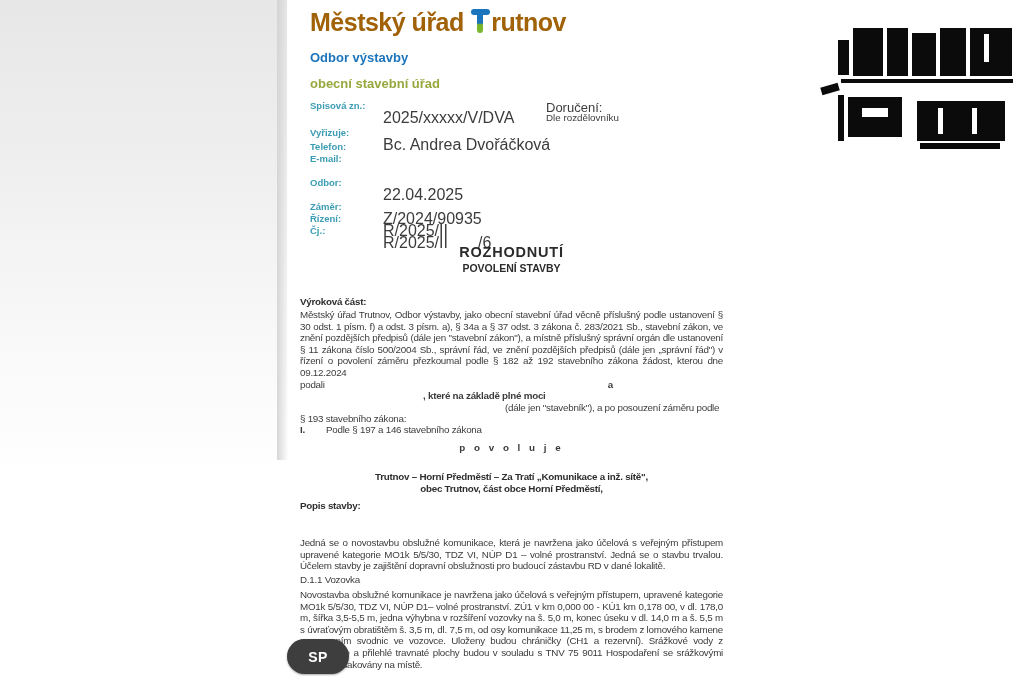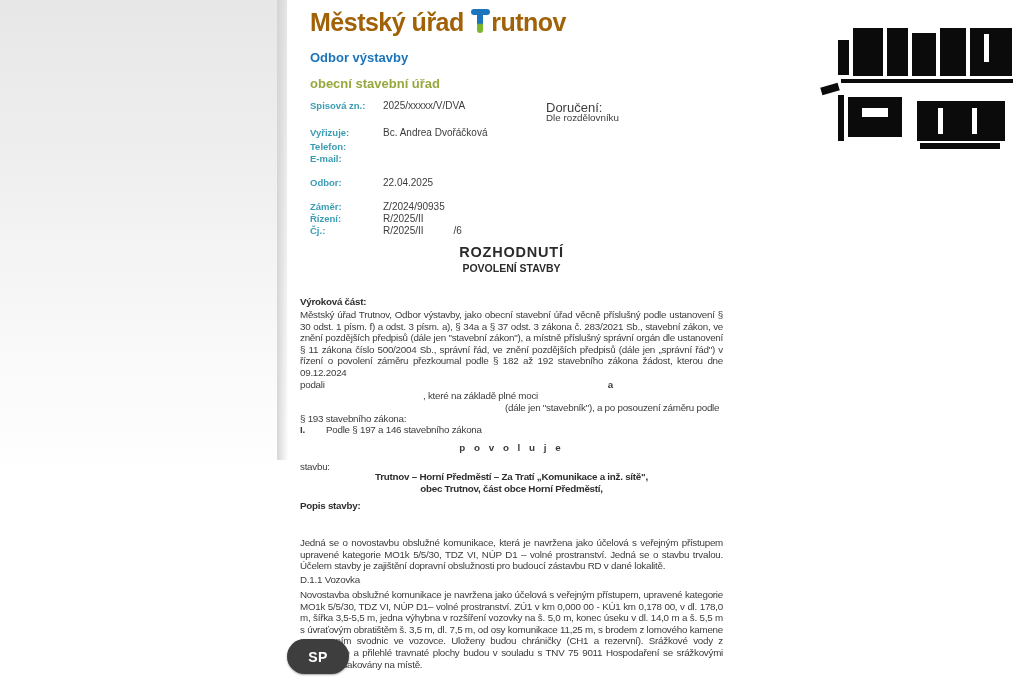--- a/index.html
+++ b/index.html
@@ -17,35 +17,35 @@
   .logo{left:310px;top:8px;font-size:25px;font-weight:bold;color:#a16207;letter-spacing:-0.5px;}
   .logo-t{display:inline-block;position:relative;width:19px;height:25px;vertical-align:-2px;margin:0 1px;}
   .logo-t .bar{position:absolute;left:0;top:1px;width:19px;height:6px;border-radius:3px;background:#1b75bc;}
   .logo-t .stem{position:absolute;left:6px;top:3px;width:6px;height:22px;border-radius:3px;
       background:linear-gradient(180deg,#1b75bc 0%,#1b75bc 55%,#79b629 62%,#79b629 100%);}
   .dept1{left:310px;top:50px;font-size:13px;font-weight:bold;color:#1b75bc;}
   .dept2{left:310px;top:76px;font-size:13px;font-weight:bold;color:#97a83e;}
 
   
   .mlabel{position:absolute;left:310px;font-size:9.5px;font-weight:bold;color:#3b9cb3;}
-  .mvalue{position:absolute;left:383px;font-size:10px;color:#3c3c3c;}
+  .mvalue{position:absolute;left:383px;font-size:16px;color:#3c3c3c;margin-top:9px;}
   .gap-redact{display:inline-block;width:30px;}
 
   
   .t-main{left:300px;top:244px;width:423px;text-align:center;font-size:14.5px;font-weight:bold;
           color:#2b2b2b;letter-spacing:0.8px;}
   .t-sub{left:300px;top:262px;width:423px;text-align:center;font-size:10.5px;font-weight:bold;color:#2b2b2b;}
 
   
   .b{font-size:9.8px;line-height:11.6px;letter-spacing:-0.25px;color:#3c3c3c;}
   .bold{font-weight:bold;color:#2e2e2e;}
   .just{text-align:justify;}
   .col{left:300px;width:423px;}
   .center{text-align:center;}
-  .ind1{padding-left:123px;}
+  .ind1{padding-left:123px;font-weight:bold;}
   .ind2{padding-left:205px;}
   .conj{font-weight:bold;padding-left:283px;}
   .roman{font-weight:bold;display:inline-block;width:26px;}
   .povoluje{letter-spacing:3px;font-weight:bold;}
 
   
   .sp-badge{left:287px;top:639px;width:62px;height:35px;border-radius:18px;background:#3e3e3e;
       box-shadow:0 1px 2px rgba(0,0,0,.35);display:flex;align-items:center;justify-content:center;z-index:5;}
   .sp-badge span{color:#ffffff;font-weight:bold;font-size:14px;letter-spacing:0.5px;}
 
@@ -111,21 +111,20 @@
   <div class="abs col" style="top:309px;">
     <div class="b just">Městský úřad Trutnov, Odbor výstavby, jako obecní stavební úřad věcně příslušný podle ustanovení § 30 odst. 1 písm. f) a odst. 3 písm. a), § 34a a § 37 odst. 3 zákona č. 283/2021 Sb., stavební zákon, ve znění pozdějších předpisů (dále jen "stavební zákon"), a místně příslušný správní orgán dle ustanovení § 11 zákona číslo 500/2004 Sb., správní řád, ve znění pozdějších předpisů (dále jen „správní řád") v řízení o povolení záměru přezkoumal podle § 182 až 192 stavebního zákona žádost, kterou dne 09.12.2024</div>
     <div class="b"><span>podali</span><span class="conj">a</span></div>
     <div class="b ind1">, které na základě plné moci</div>
     <div class="b ind2">(dále jen "stavebník"), a po posouzení záměru podle</div>
     <div class="b">§ 193 stavebního zákona:</div>
   </div>
 
   <div class="abs b col" style="top:424px;"><span class="roman">I.</span><span>Podle § 197 a 146 stavebního zákona</span></div>
   <div class="abs b col center povoluje" style="top:442px;">p o v o l u j e</div>
-  <div class="abs b col" style="top:461px;">stavbu:</div>
   <div class="abs b col center bold" style="top:471px;">Trutnov – Horní Předměstí – Za Tratí „Komunikace a inž. sítě",</div>
   <div class="abs b col center bold" style="top:483px;">obec Trutnov, část obce Horní Předměstí,</div>
 
   <div class="abs b bold" style="left:300px;top:500px;">Popis stavby:</div>
   <div class="abs b col just" style="top:537px;">Jedná se o novostavbu obslužné komunikace, která je navržena jako účelová s veřejným přístupem upravené kategorie MO1k 5/5/30, TDZ VI, NÚP D1 – volné prostranství. Jedná se o stavbu trvalou. Účelem stavby je zajištění dopravní obslužnosti pro budoucí zástavbu RD v dané lokalitě.</div>
   <div class="abs b col" style="top:574px;">D.1.1 Vozovka</div>
   <div class="abs b col just" style="top:589px;">Novostavba obslužné komunikace je navržena jako účelová s veřejným přístupem, upravené kategorie MO1k 5/5/30, TDZ VI, NÚP D1– volné prostranství. ZÚ1 v km 0,000 00 - KÚ1 km 0,178 00, v dl. 178,0 m, šířka 3,5-5,5 m, jedna výhybna v rozšíření vozovky na š. 5,0 m, konec úseku v dl. 14,0 m a š. 5,5 m s úvraťovým obratištěm š. 3,5 m, dl. 7,5 m, od osy komunikace 11,25 m, s brodem z lomového kamene a osazením svodnic ve vozovce. Uloženy budou chráničky (CH1 a rezervní). Srážkové vody z komunikace a přilehlé travnaté plochy budou v souladu s TNV 75 9011 Hospodaření se srážkovými vodami zasakovány na místě.</div>
 
   <div class="abs sp-badge">
       <span>SP</span>

